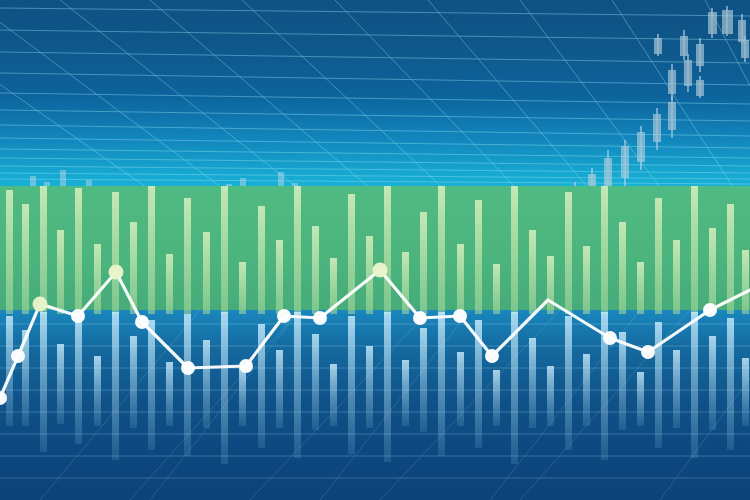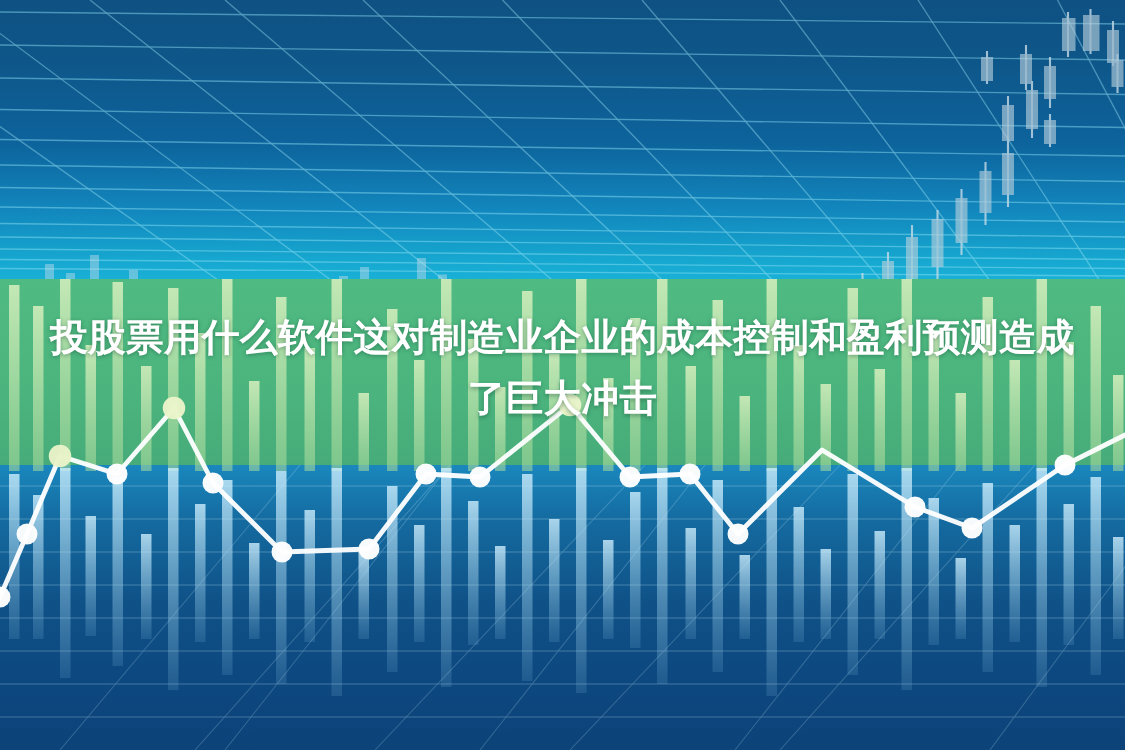--- a/index.html
+++ b/index.html
@@ -330,17 +330,14 @@
         <circle cx="420" cy="318" r="7"></circle>
         <circle cx="460" cy="316" r="7"></circle>
         <circle cx="492" cy="356" r="7"></circle>
         <circle cx="610" cy="338" r="7"></circle>
         <circle cx="648" cy="352" r="7"></circle>
         <circle cx="710" cy="310" r="7"></circle>
       </g>
     </svg>
   </div>
 
-  <div id="headline">
-    <span>投股票用什么软件这对制造业企业的成本控制和盈利预测造成</span><span class="l2">了巨大冲击</span>
-  </div>
 
 </div>
 
 </body></html>

